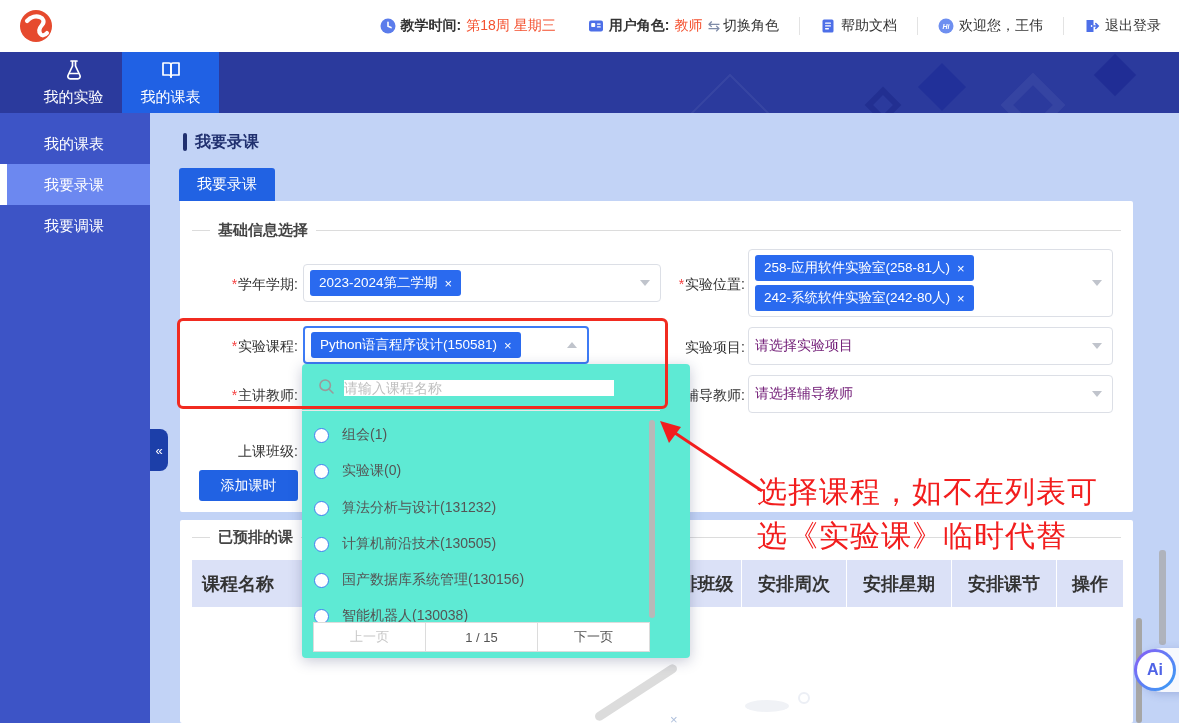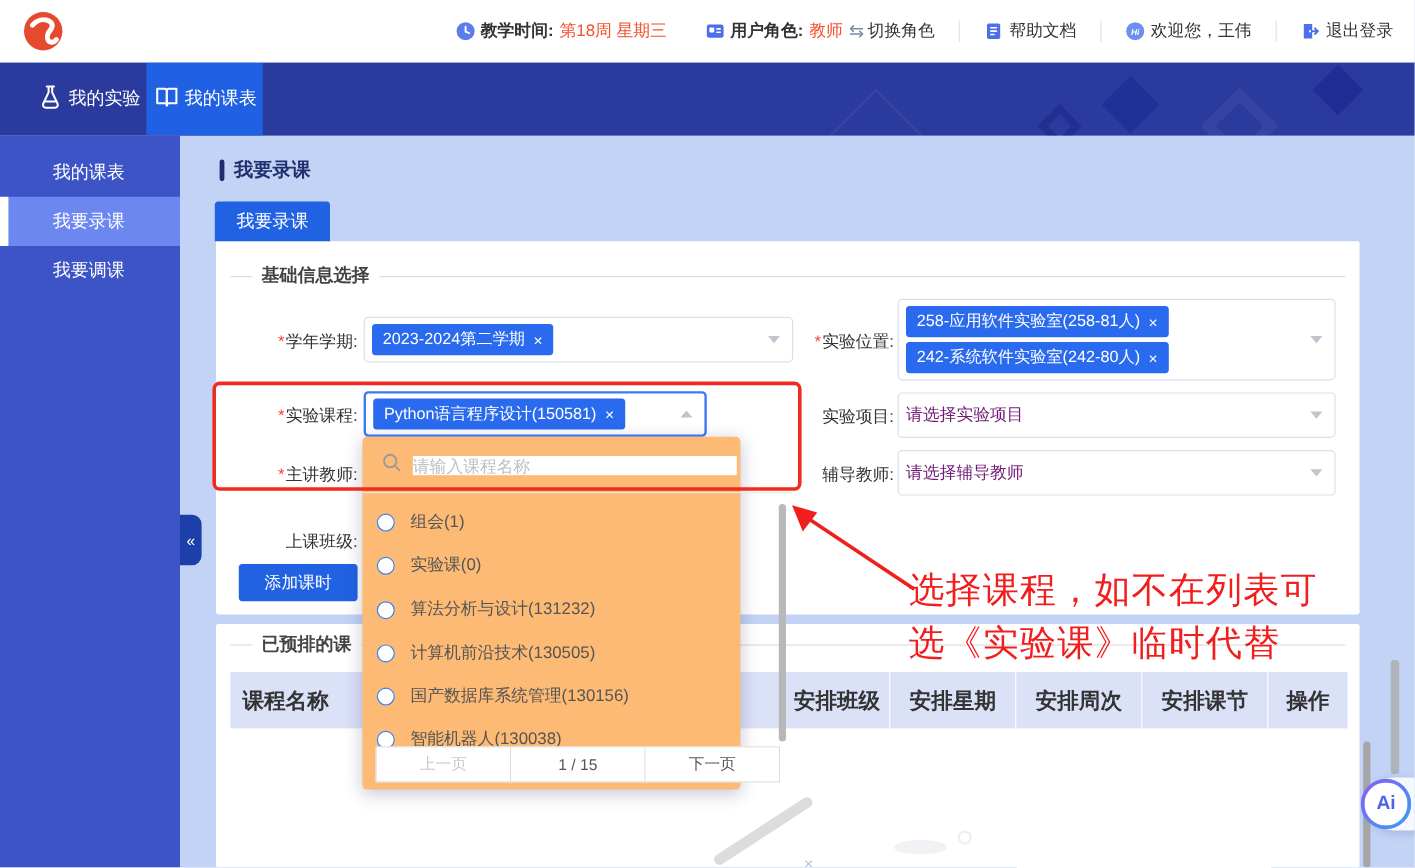--- a/index.html
+++ b/index.html
@@ -15,21 +15,21 @@
   .hdr-right { display:flex; align-items:center; gap:14px; margin-left:auto; font-size:14px; color:#333; }
   .hgroup { display:flex; align-items:center; gap:5px; white-space:nowrap; }
   .red { color:#F4502E; }
   .vdiv { width:1px; height:18px; background:#E3E3E3; margin:0 6px; }
   .hicon { display:inline-flex; width:16px; height:16px; }
   .switch { color:#333; display:flex; align-items:center; gap:3px; cursor:pointer; }
   .switch-glyph { color:#7F8CA8; font-size:15px; }
 
   
   .nav { position:absolute; left:0; top:52px; width:1179px; height:61px; background:#2B3A9D; overflow:hidden; z-index:18; }
-  .nav-item { position:absolute; top:0; width:97px; height:61px; display:flex; flex-direction:row; align-items:center; justify-content:center; gap:3px; color:#fff; font-size:15px; cursor:pointer; }
+  .nav-item { position:absolute; top:0; width:97px; height:61px; display:flex; flex-direction:column; align-items:center; justify-content:center; gap:3px; color:#fff; font-size:15px; cursor:pointer; }
   .nav-item.active { background:#2061E4; }
   .diam { position:absolute; transform:rotate(45deg); }
 
   
   .side { position:absolute; left:0; top:113px; width:150px; height:610px; background:#3D54C6; z-index:15; }
   .side-item { position:relative; height:41px; line-height:41px; padding-left:44px; color:#fff; font-size:15px; cursor:pointer; }
   .side-item.active { background:#6C88F0; }
   .side-item.active::before { content:""; position:absolute; left:0; top:0; width:7px; height:41px; background:#fff; }
   .collapse { position:absolute; left:150px; top:429px; width:18px; height:42px; background:#1C3FA9; border-radius:0 8px 8px 0; color:#fff; font-size:13px; display:flex; align-items:center; justify-content:center; cursor:pointer; z-index:16; }
 
@@ -48,21 +48,21 @@
   .sel { position:absolute; background:#fff; border:1px solid #DCDFE6; border-radius:4px; display:flex; align-items:center; padding:0 28px 0 6px; cursor:pointer; }
   .sel.open { border:2px solid #3D7BF5; }
   .sel .ph { font-size:14px; color:#701a75; }
   .caret { position:absolute; right:10px; top:50%; margin-top:-3px; width:0; height:0; border-left:5px solid transparent; border-right:5px solid transparent; border-top:6px solid #C0C4CC; }
   .caret.up { border-top:none; border-bottom:6px solid #C0C4CC; }
   .tag { display:inline-flex; align-items:center; gap:7px; background:#2A6AEF; color:#fff; font-size:13.5px; height:26px; padding:0 9px; border-radius:3px; white-space:nowrap; }
   .tag .x { font-size:13px; cursor:pointer; }
   .btn { position:absolute; background:#2162E3; color:#fff; display:flex; align-items:center; justify-content:center; border-radius:3px; cursor:pointer; }
 
   
-  .dd { position:absolute; left:302px; top:364px; width:315px; height:294px; background:#fdba74; border-radius:4px; box-shadow:0 3px 14px rgba(30,40,90,.25); z-index:5; }
+  .dd { position:absolute; left:302px; top:364px; width:388px; height:294px; background:#5eead4; border-radius:4px; box-shadow:0 3px 14px rgba(30,40,90,.25); z-index:5; }
   .dd-search { position:absolute; left:4px; top:4px; width:340px; height:40px; display:flex; align-items:center; gap:9px; padding-left:12px; }
   .dd-search input { border:none; outline:none; font-size:14px; color:#555; width:270px; font-family:inherit; }
   .dd-search input::placeholder { color:#BFBFBF; }
   .dd-div { position:absolute; left:0; top:46px; width:358px; border-top:1px solid #E8E8E8; }
   .opt { position:absolute; left:0; width:344px; height:36px; display:flex; align-items:center; gap:13px; padding-left:12px; cursor:pointer; font-size:14px; color:#555; overflow:hidden; }
   .radio { width:15px; height:15px; border:1.4px solid #4080F0; border-radius:50%; background:#fff; flex:0 0 auto; }
   .dd-sb { position:absolute; left:649px; top:420px; width:6px; height:198px; background:#B8B8B8; border-radius:3px; z-index:6; }
   .pgn { position:absolute; left:11px; top:258px; width:337px; height:30px; display:flex; border:1px solid #DCDCDC; background:#fff; z-index:3; }
   .pgn div { flex:1; display:flex; align-items:center; justify-content:center; font-size:13px; color:#555; border-right:1px solid #DCDCDC; cursor:pointer; background:#fff; }
   .pgn div:last-child { border-right:none; }
@@ -254,22 +254,22 @@
   <div class="btn" style="left:199px;top:470px;width:99px;height:31px;font-size:14px;z-index:2">添加课时</div>
 
   <section class="panel p2">
     <div class="fs-line" style="left:12px;top:17px;width:929px"></div>
     <div class="legend" style="left:30px;top:17px">已预排的课</div>
     <div class="thead">
       <div class="th left" style="width:150px">课程名称</div>
       <div class="th" style="width:150px"></div>
       <div class="th" style="width:162px"></div>
       <div class="th" style="width:88px">安排班级</div>
+      <div class="th" style="width:105px">安排周次</div>
       <div class="th" style="width:105px">安排星期</div>
-      <div class="th" style="width:105px">安排周次</div>
       <div class="th" style="width:105px">安排课节</div>
       <div class="th" style="width:66px">操作</div>
     </div>
 
     <div class="ghost" style="left:408px;top:168px;width:96px;height:9px;background:#DCDCDC;border-radius:5px;transform:rotate(-33deg)"></div>
     <div class="ghost" style="left:490px;top:192px;color:#AFC0DC;font-size:13px">×</div>
     <div class="ghost" style="left:565px;top:180px;width:44px;height:12px;background:#F0F2F6;border-radius:50%"></div>
     <div class="ghost" style="left:618px;top:172px;width:12px;height:12px;border:2px solid #ECEFF5;border-radius:50%"></div>
   </section>
 

